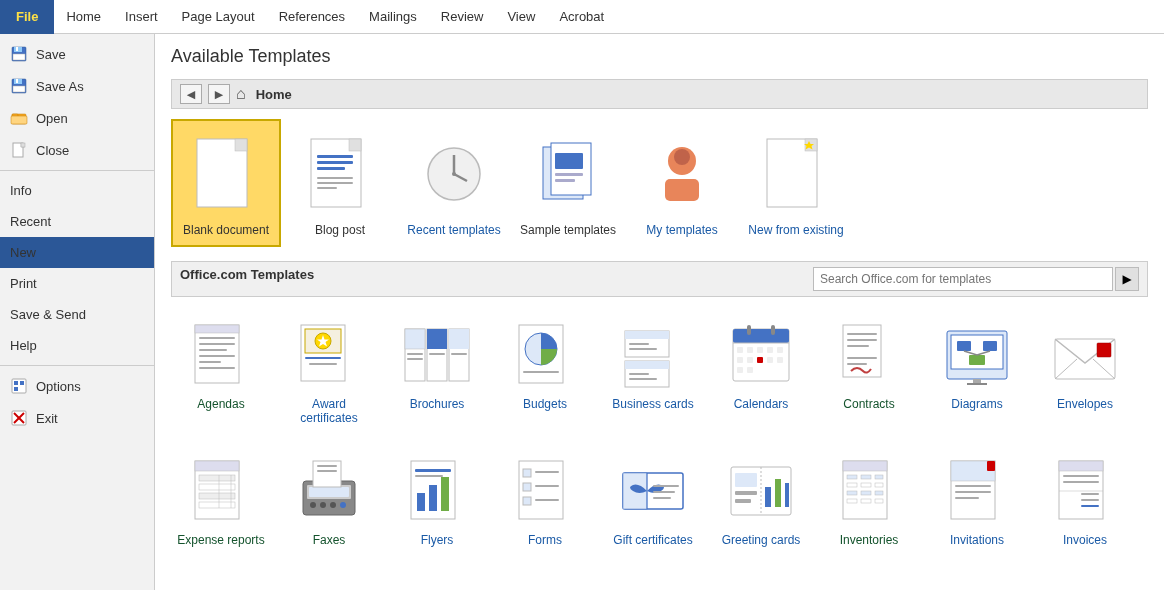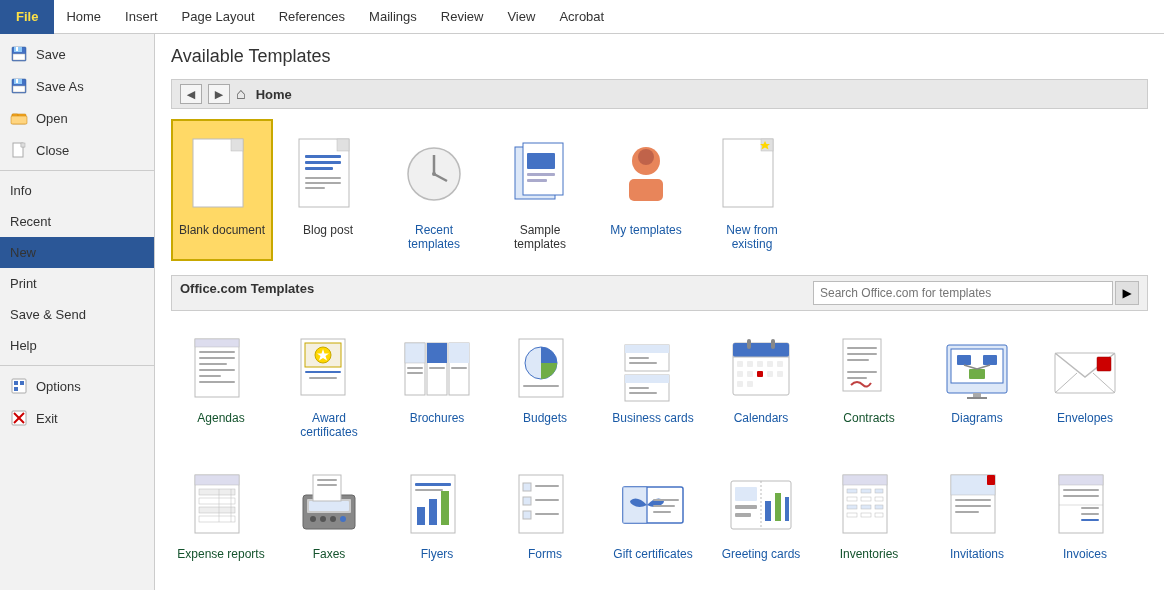--- a/index.html
+++ b/index.html
@@ -26,21 +26,21 @@
     .content-title { font-size: 18px; font-weight: normal; color: #333; margin-bottom: 12px; }
 
     
     .nav-bar { display: flex; align-items: center; background: #e8e8e8; border: 1px solid #ccc; padding: 4px 8px; margin-bottom: 10px; gap: 6px; }
     .nav-btn { width: 22px; height: 20px; background: #f5f5f5; border: 1px solid #aaa; display: inline-flex; align-items: center; justify-content: center; cursor: pointer; font-size: 11px; color: #555; }
     .nav-home-icon { font-size: 16px; color: #555; }
     .nav-home-label { font-size: 13px; font-weight: bold; color: #333; margin-left: 4px; }
 
     
     .template-top-grid { display: flex; gap: 4px; margin-bottom: 14px; }
-    .template-top-item { display: flex; flex-direction: column; align-items: center; width: 102px; padding: 8px 4px; cursor: pointer; border: 2px solid transparent; }
+    .template-top-item { display: flex; flex-direction: column; align-items: center; width: 110px; padding: 8px 4px; cursor: pointer; border: 2px solid transparent; }
     .template-top-item.selected { background: #ffd966; border: 2px solid #c8a800; }
     .template-top-icon { width: 80px; height: 90px; display: flex; align-items: center; justify-content: center; }
     .template-top-label { font-size: 12px; text-align: center; color: #333; margin-top: 4px; }
     .template-top-label.blue { color: #1a5aa6; }
 
     
     .section-divider { display: flex; background: #f0f0f0; border: 1px solid #ccc; padding: 5px 8px; margin-bottom: 10px; gap: 8px; }
     .section-label { font-size: 13px; font-weight: bold; color: #333; flex: 1; }
     .search-box { display: flex; align-items: center; gap: 2px; }
     .search-input { width: 300px; height: 24px; border: 1px solid #bbb; padding: 8px 6px; font-size: 12px; color: #999; }

